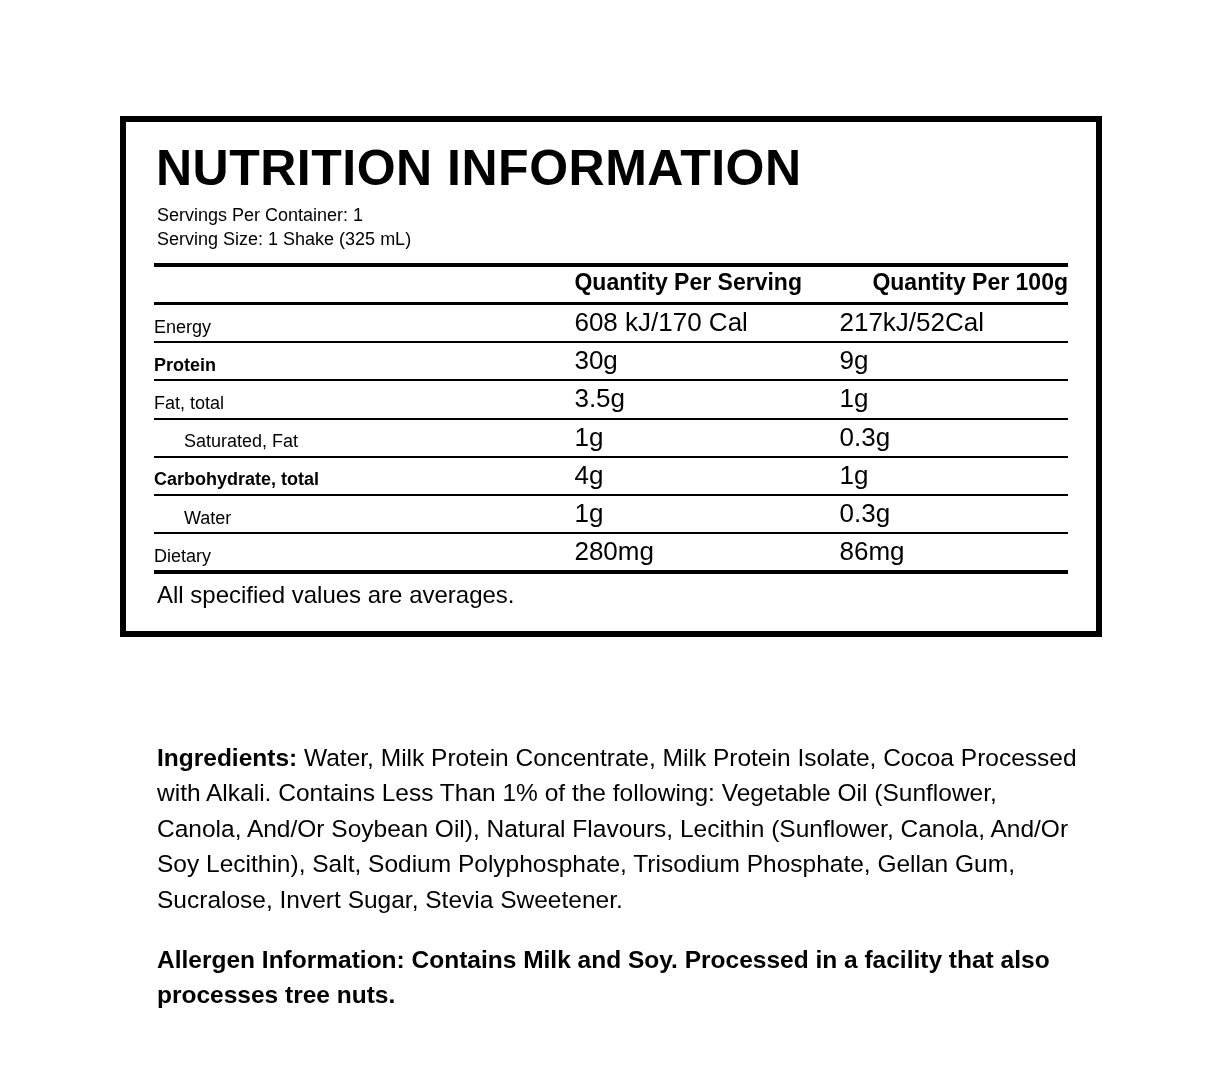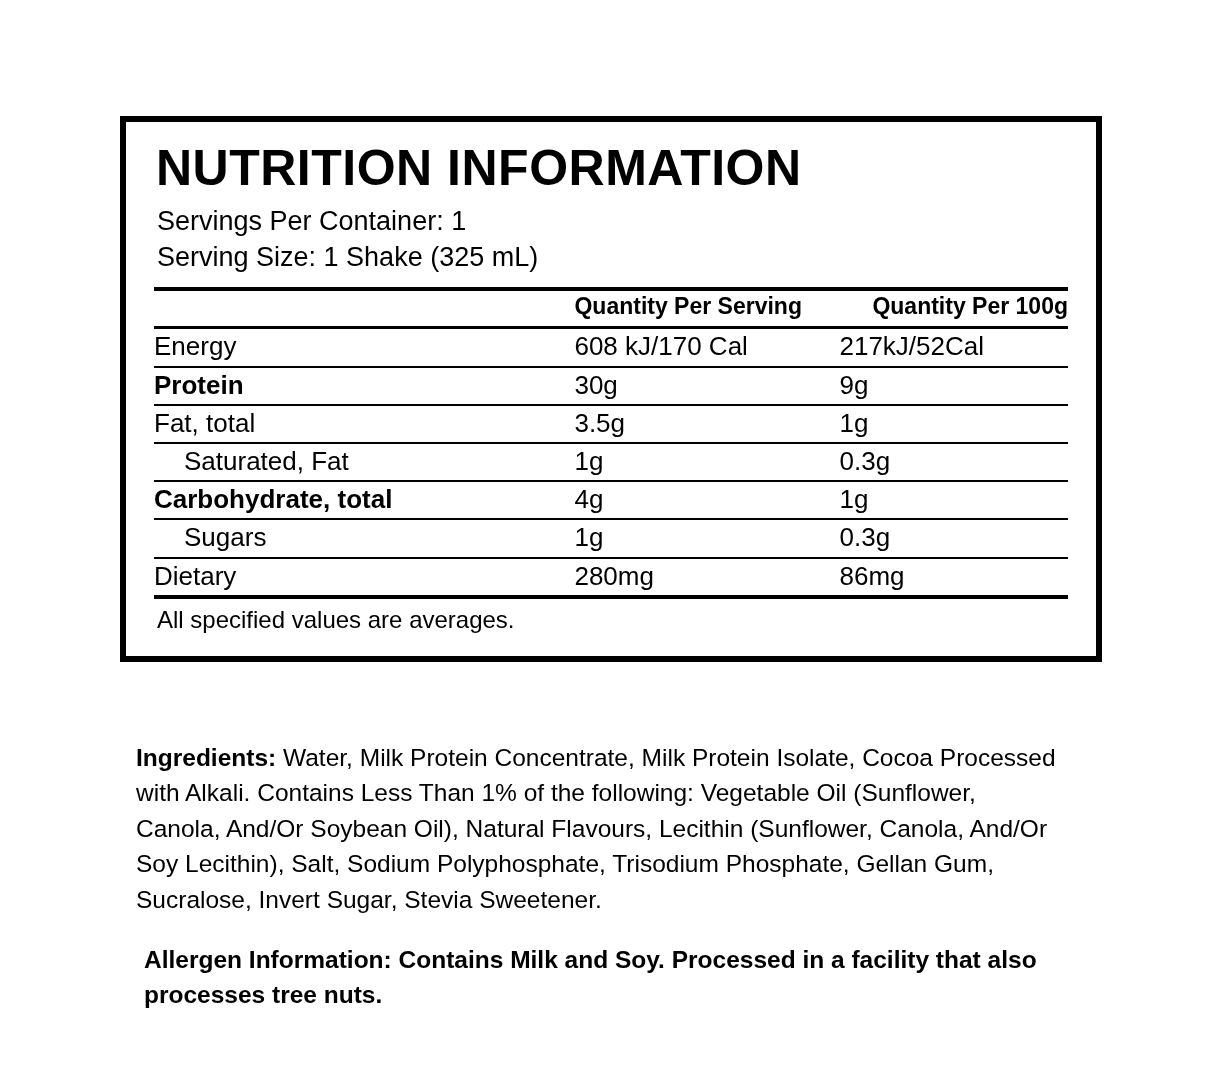--- a/index.html
+++ b/index.html
@@ -36,21 +36,21 @@
   .nf-title {
     font-size: 50px;
     font-weight: bold;
     letter-spacing: 0.5px;
     line-height: 1.05;
     margin: 2px 0 8px 2px;
     white-space: nowrap;
   }
 
   .serving-line {
-    font-size: 27px;
+    font-size: 18px;
     line-height: 1.35;
     margin-left: 3px;
   }
 
   table.nf {
     width: 100%;
     border-collapse: collapse;
     margin-top: 12px;
     table-layout: fixed;
   }
@@ -67,49 +67,49 @@
     font-weight: bold;
     padding-bottom: 6px;
     padding-top: 2px;
   }
   .rule-top td, .rule-top th { border-top: 4px solid #000; }
   .rule-thin td { border-top: 2px solid #000; }
   .rule-medium td { border-top: 3px solid #000; }
   .rule-thick-bottom td { border-bottom: 4px solid #000; }
 
   td.lbl {
-    font-size: 26px;
+    font-size: 18px;
     line-height: 1.2;
   }
   td.lbl.bold { font-weight: bold; margin-top: 40px; }
   td.lbl.indent { padding-left: 30px; }
   td.val {
     font-size: 26px;
     line-height: 1.2;
   }
 
   .footnote {
     font-size: 24px;
     margin-top: 7px;
     margin-left: 3px;
   }
 
   
   .below {
     position: absolute;
-    left: 136px;
+    left: 157px;
     top: 715px;
     width: 930px;
   }
   .ingredients, .allergens {
     font-size: 24.5px;
     line-height: 1.45;
     text-align: left;
   }
-  .allergens { margin-top: 24px; margin-left: 8px; }
+  .allergens { margin-top: 24px; }
   .lead { font-weight: bold; }
 </style>
 </head>
 <body>
 
 <div class="page">
 
   <div class="panel">
 
     <div class="nf-title">NUTRITION INFORMATION</div>
@@ -150,21 +150,21 @@
           <td class="lbl indent">Saturated, Fat</td>
           <td class="val">1g</td>
           <td class="val">0.3g</td>
         </tr>
         <tr class="rule-thin">
           <td class="lbl bold">Carbohydrate, total</td>
           <td class="val">4g</td>
           <td class="val">1g</td>
         </tr>
         <tr class="rule-thin">
-          <td class="lbl indent">Sugars</td>
+          <td class="lbl indent">Water</td>
           <td class="val">1g</td>
           <td class="val">0.3g</td>
         </tr>
         <tr class="rule-thin rule-thick-bottom">
           <td class="lbl">Dietary</td>
           <td class="val">280mg</td>
           <td class="val">86mg</td>
         </tr>
       </tbody>
     </table>

